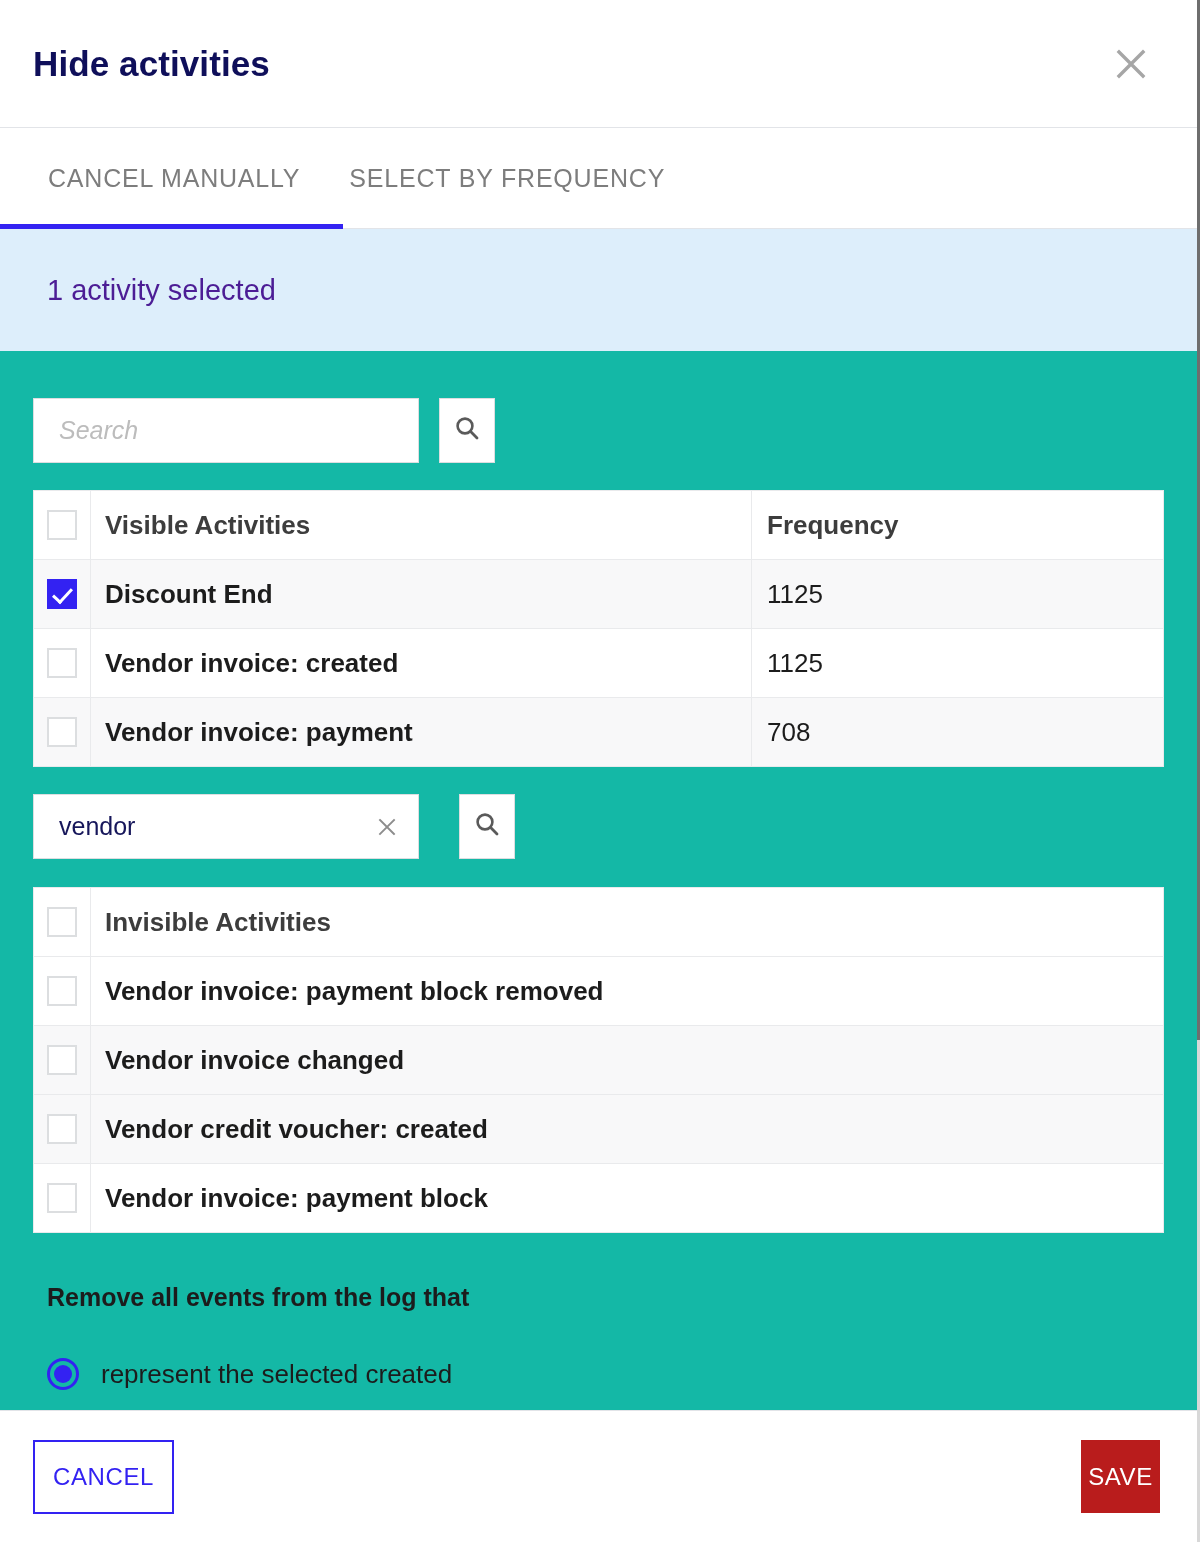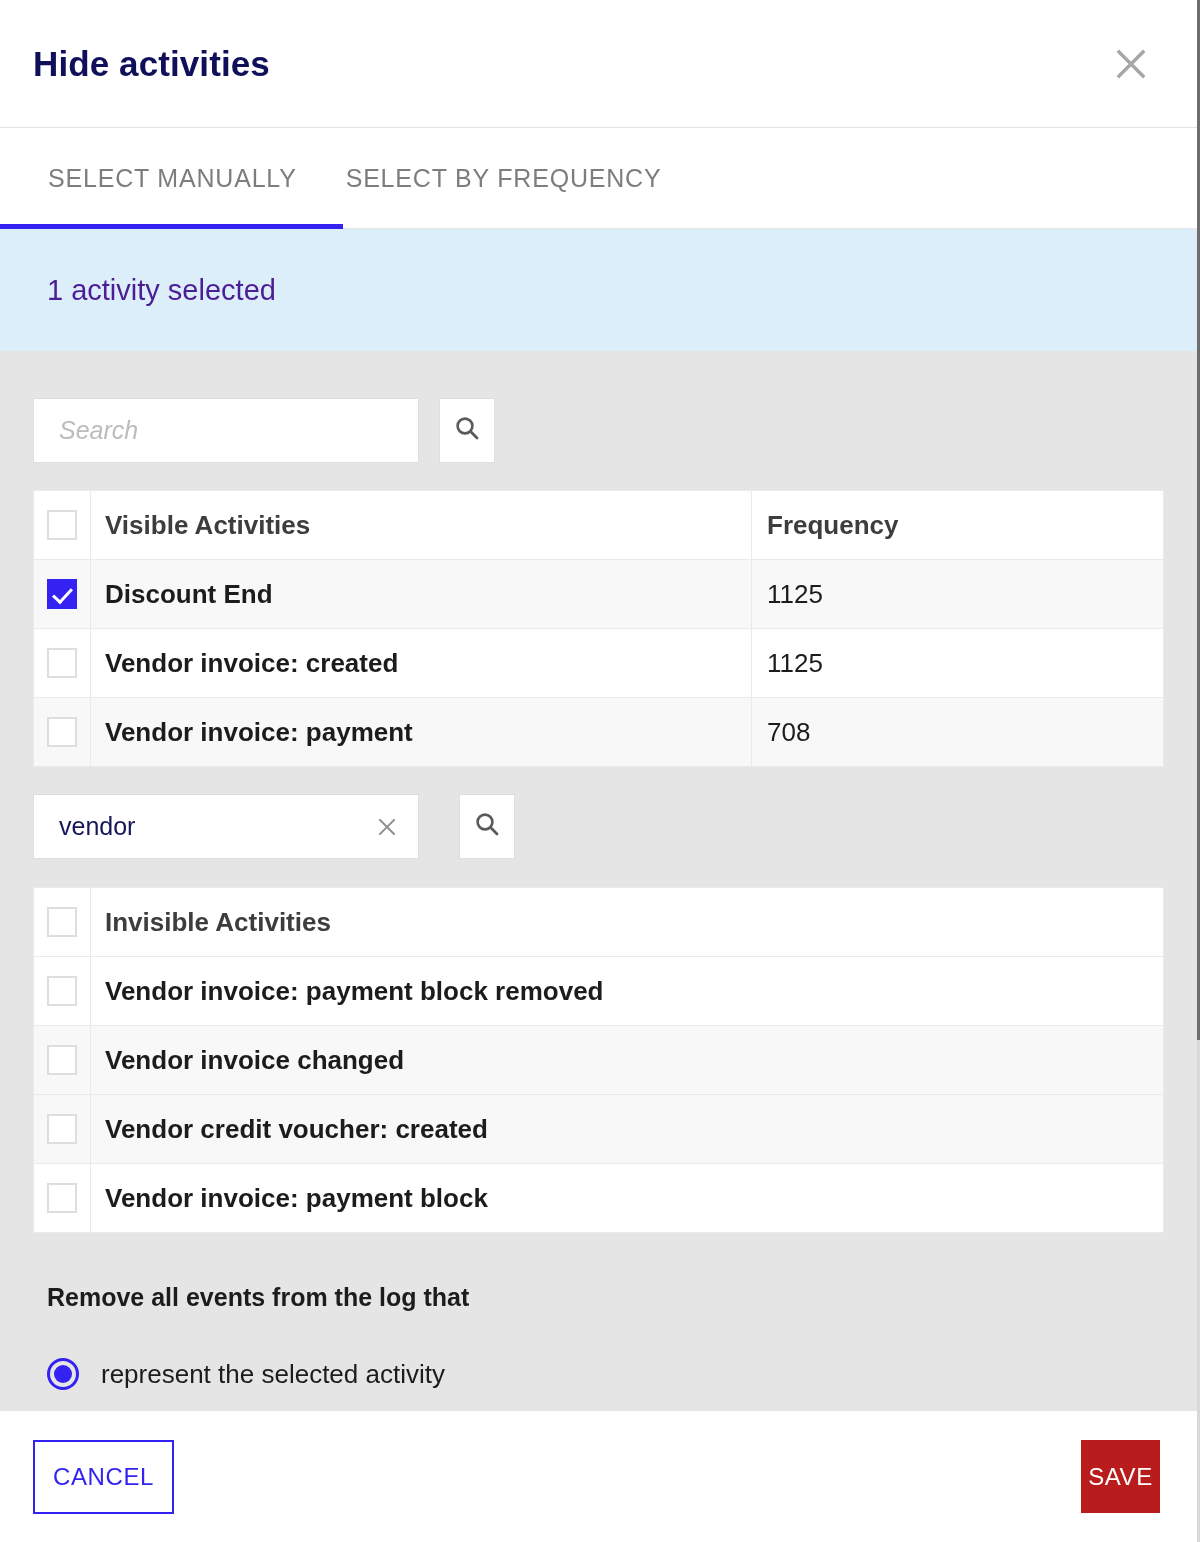--- a/index.html
+++ b/index.html
@@ -100,21 +100,21 @@
     margin-left: 47px;
     font-size: 29px;
     color: #4c1d95;
   }
 
   
   .body {
     flex: 1 1 auto;
     position: relative;
     overflow: hidden;
-    background: #e5e5e5;
+    background: #14b8a6;
   }
   .body-inner {
     position: absolute;
     top: 0; left: 0; right: 0;
   }
 
   
   .search-row {
     display: flex;
     align-items: center;
@@ -346,21 +346,21 @@
     <div class="dialog-title">Hide activities</div>
     <div class="close-btn">
       <svg width="36" height="36" viewBox="0 0 36 36" aria-hidden="true">
         <path d="M6 6 L30 30 M30 6 L6 30" stroke="#a6a6a6" stroke-width="3.4" stroke-linecap="square" fill="none"></path>
       </svg>
     </div>
   </div>
 
   <div class="tabs">
     <div class="tab manual">
-      <span>SELECT MANUALLY</span>
+      <span>CANCEL MANUALLY</span>
     </div>
     <div class="tab freq">
       <span>SELECT BY FREQUENCY</span>
     </div>
     <div class="tab-underline"></div>
   </div>
 
   <div class="selected-banner">
     <div class="selected-banner-text">1 activity selected</div>
   </div>
@@ -469,21 +469,21 @@
             <div class="checkbox"></div>
           </div>
           <div class="name-cell">Vendor invoice: payment block</div>
         </div>
       </div>
 
       <div class="remove-section">
         <div class="remove-label">Remove all events from the log that</div>
         <div class="radio-row">
           <div class="radio selected"></div>
-          <div class="radio-label">represent the selected activity</div>
+          <div class="radio-label">represent the selected created</div>
         </div>
       </div>
 
     </div>
   </div>
 
   <div class="footer">
     <button class="btn-cancel">CANCEL</button>
     <button class="btn-save">SAVE</button>
   </div>

